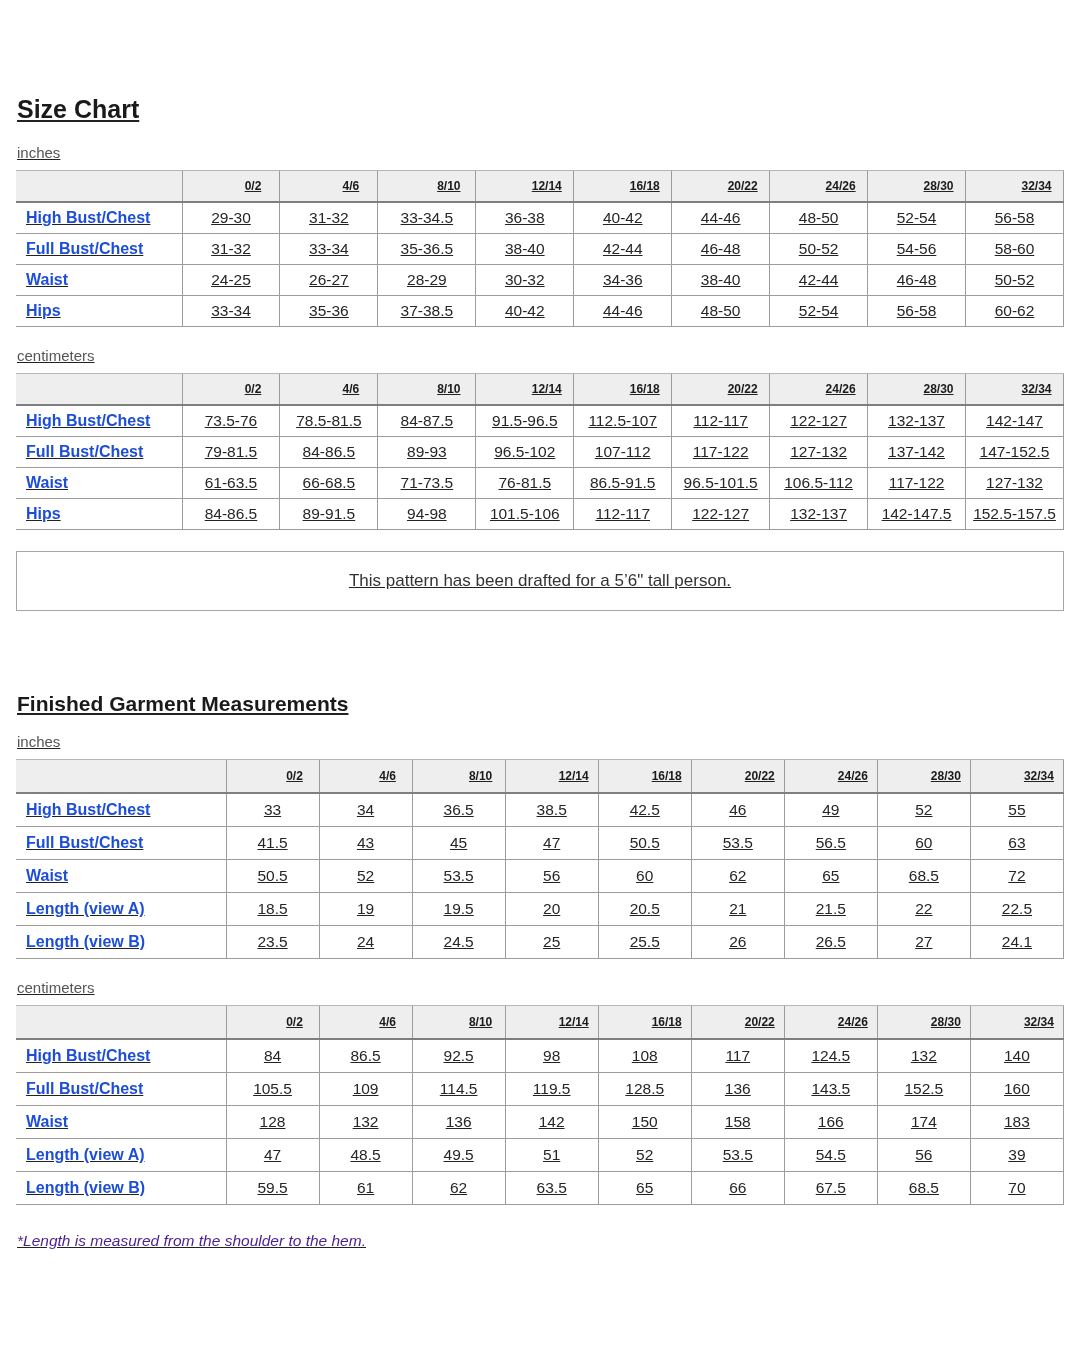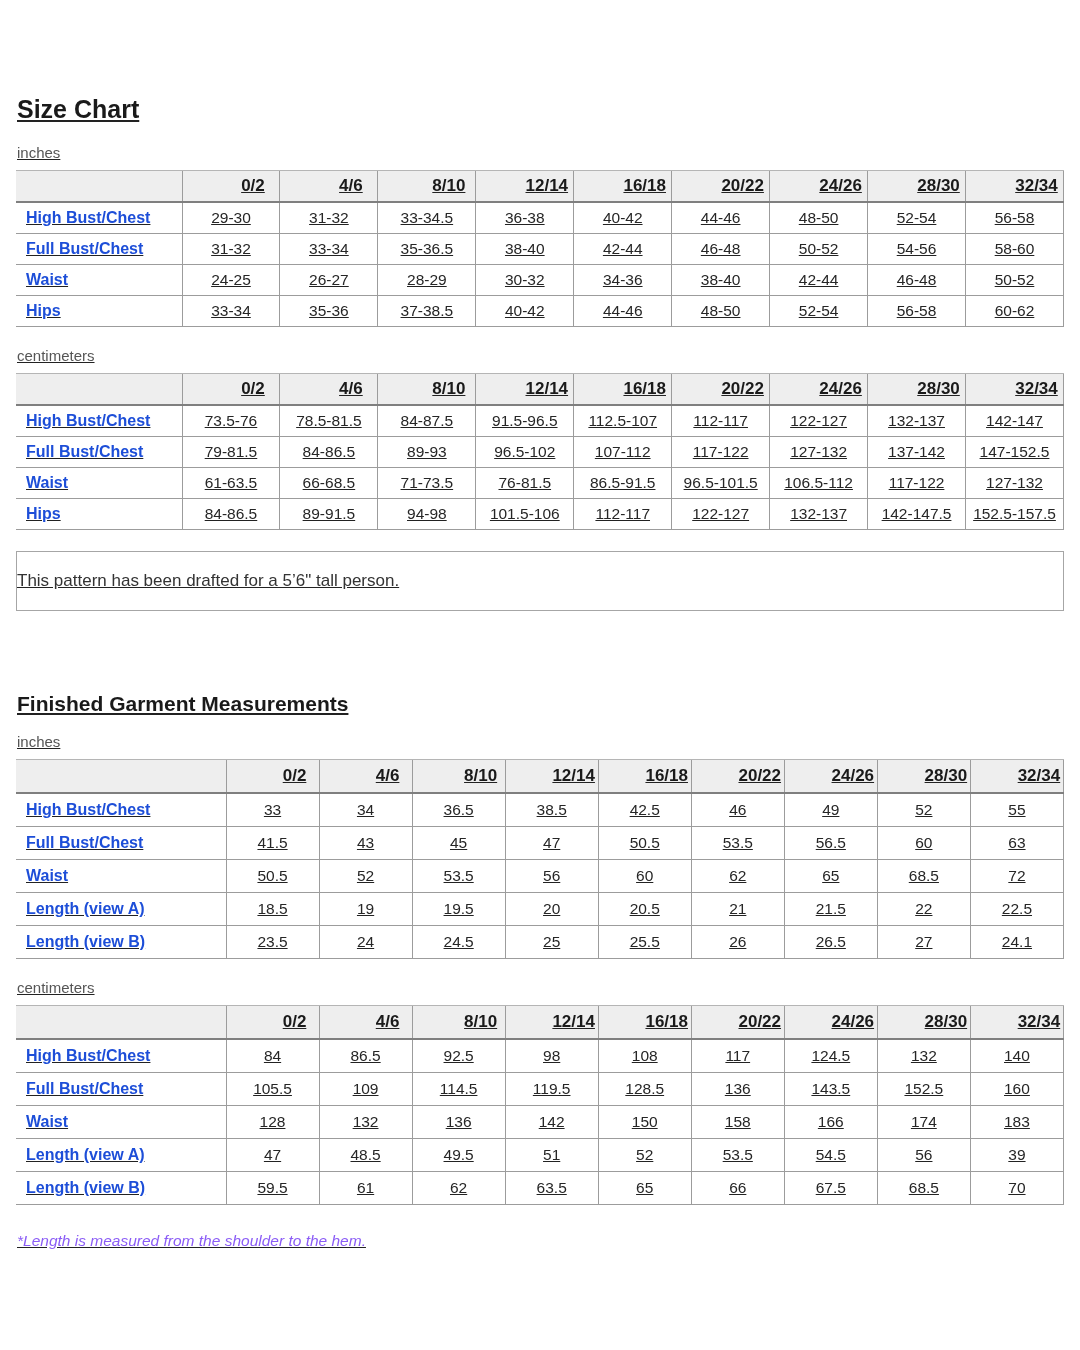--- a/index.html
+++ b/index.html
@@ -28,43 +28,43 @@
   table.data-table {
     border-collapse: collapse; table-layout: fixed;
     width: 1048px; border-right: 1px solid #9c9c9c;
   }
   .data-table th, .data-table td {
     font-size: 15.5px; line-height: 20px; text-align: center;
     border-left: 1px solid #9c9c9c; overflow: hidden;
     padding: 5px 2px; font-weight: 400; color: #262626;
   }
   .data-table thead th {
-    background: #eeeeee; font-weight: 700; font-size: 17px;
+    background: #eeeeee; font-weight: 700; font-size: 12px;
     border-bottom: 2px solid #7f7f7f; border-top: 1px solid #b5b5b5;
     color: #1a1a1a;
     padding-left: 46px;
   }
   .data-table tbody tr { border-bottom: 1px solid #9c9c9c; }
   .data-table .row-label, .data-table .corner-cell {
     border-left: none; text-align: left; padding-left: 10px;
     font-weight: 700; font-size: 16px; color: #1d4ed8;
   }
   table.garment-tbl th, table.garment-tbl td { padding-top: 6px; padding-bottom: 6px; }
   table.size-tbl col.label-col { width: 166px; }
   table.garment-tbl col.label-col { width: 210px; }
 
   .note-box {
     margin-top: 21px; width: 1046px;
     border: 1px solid #a6a6a6;
-    padding: 19px 0; 
+    padding: 19px 0; text-align: center;
     font-size: 17px; color: #333333; line-height: 20px;
   }
   .footnote {
     margin: 26px 0 0 1px; font-style: italic;
-    font-size: 15.5px; color: #8b5cf6; line-height: 19px;
+    font-size: 15.5px; color: #4c1d95; line-height: 19px;
   }
   .mt-note { margin-top: 16px; }
   .tbl-gap { margin-top: 0; }
 </style>
 </head>
 <body>
 
 <div class="content">
 
   <h1 class="h1-title">Size Chart</h1>

